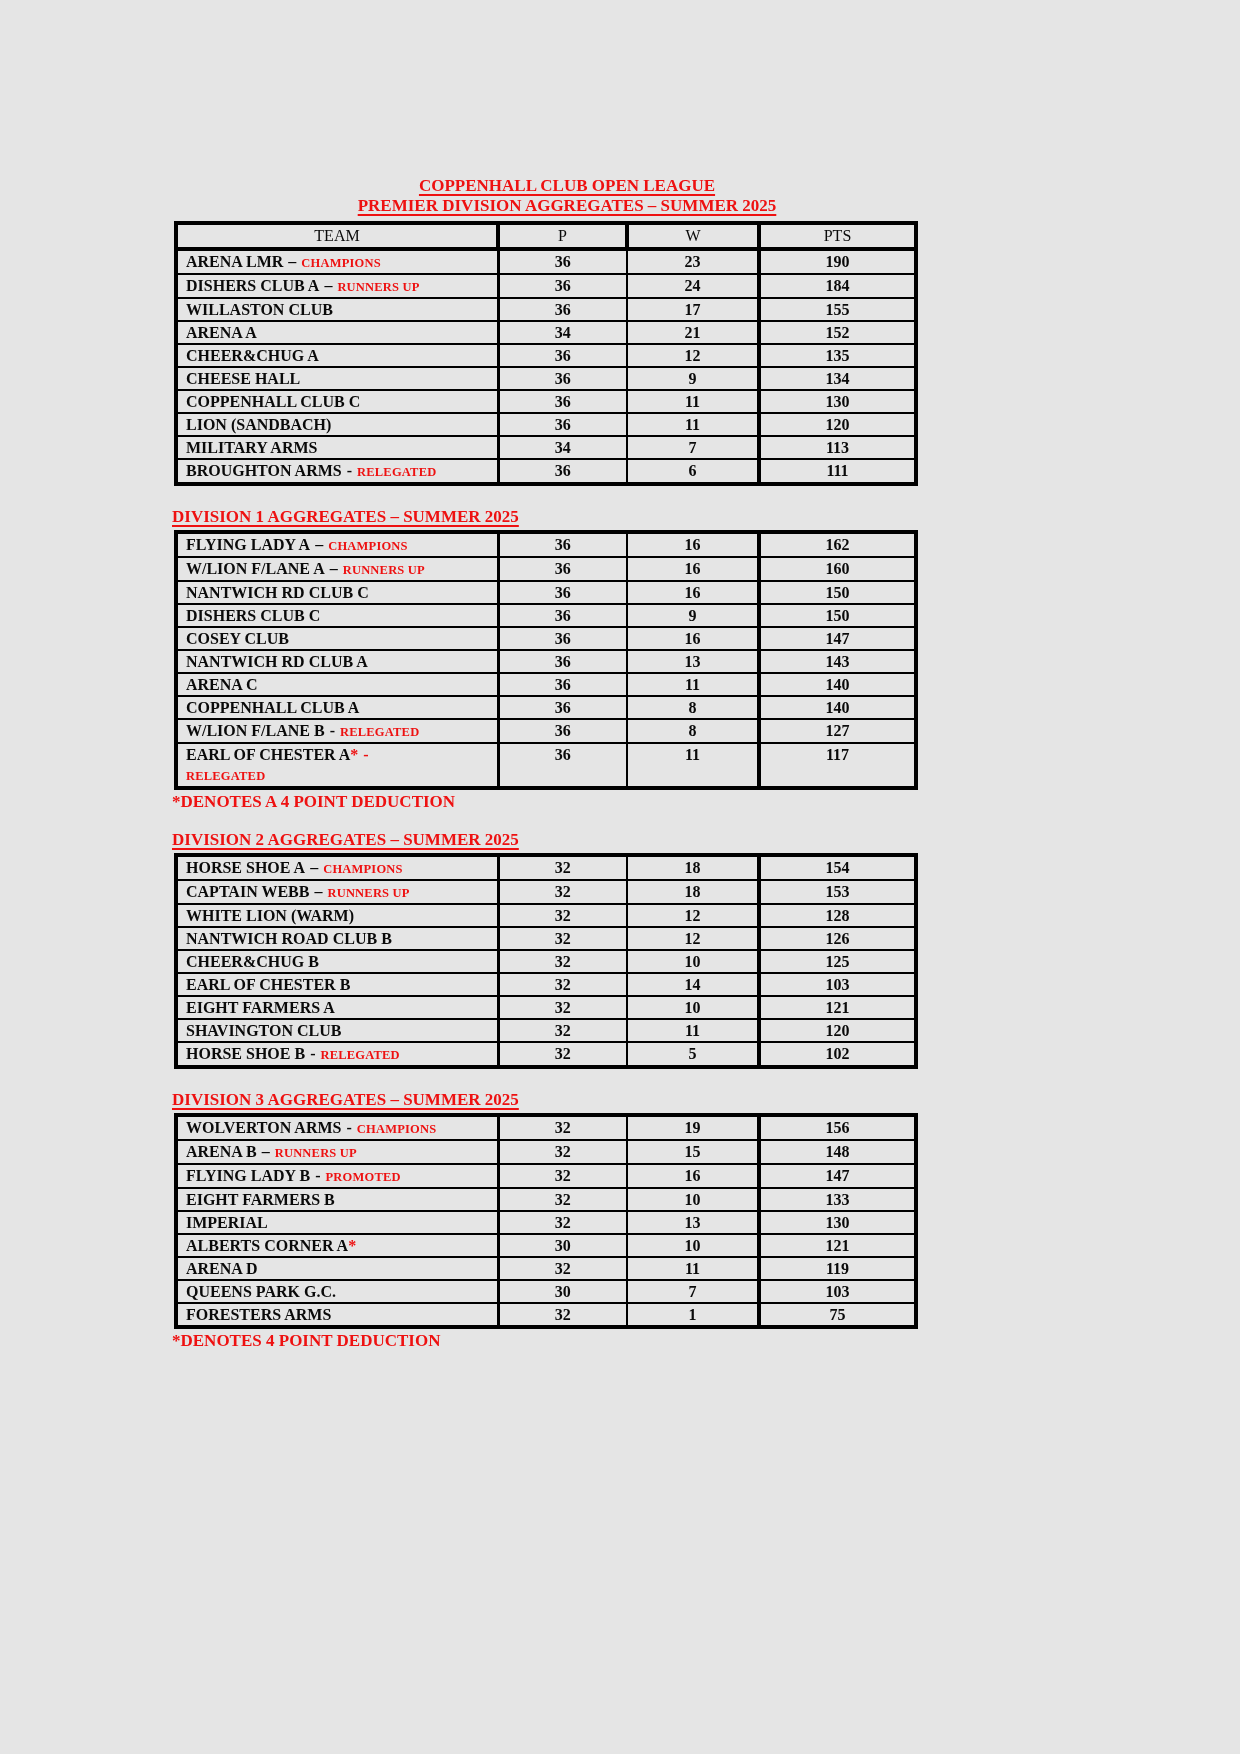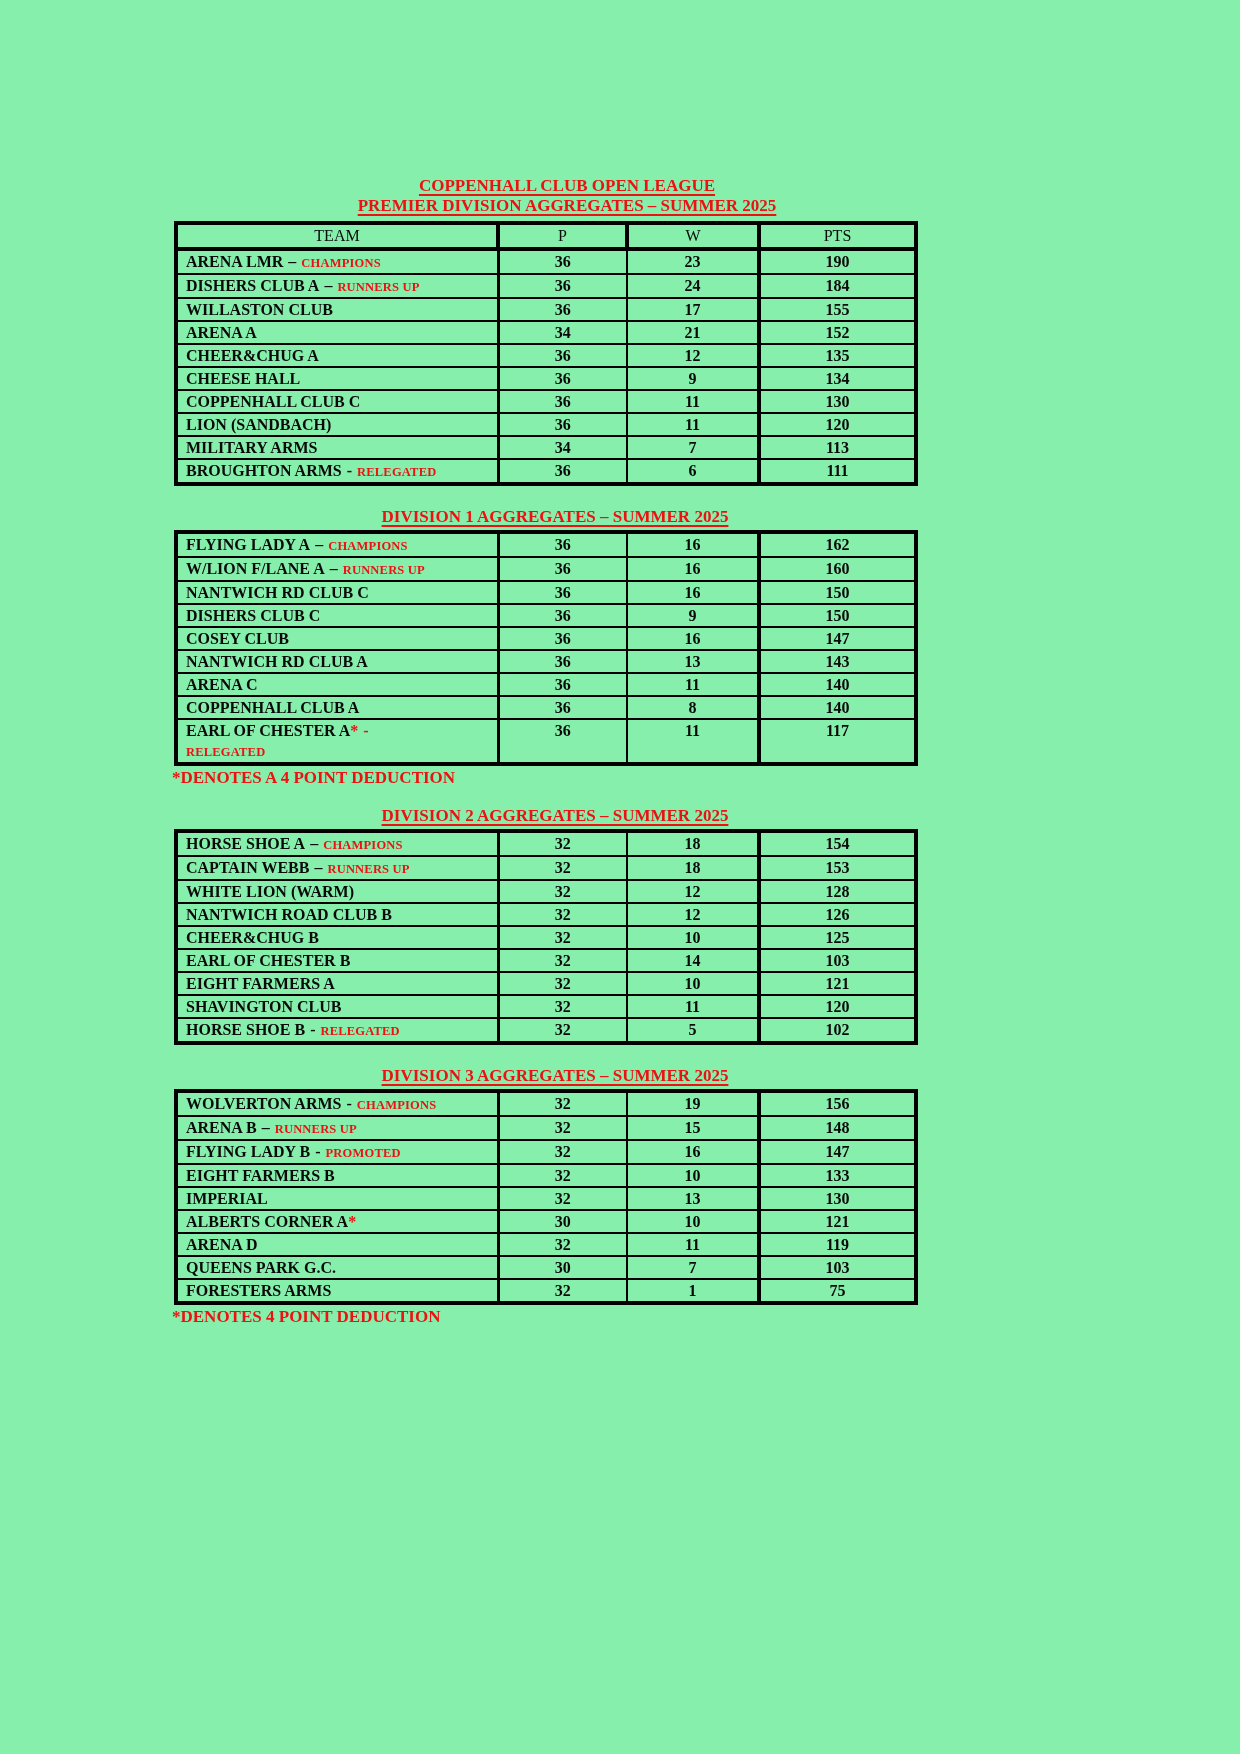--- a/index.html
+++ b/index.html
@@ -1,38 +1,38 @@
 <!DOCTYPE html>
 <html><head>
 <meta charset="utf-8">
 <style>
   * { margin:0; padding:0; box-sizing:border-box; }
   html,body { background:#ffffff; }
   .page {
     position:relative;
     width:1240px; height:1754px;
-    background:#86efac;
+    background:#e5e5e5;
     font-family:"Liberation Serif","DejaVu Serif",serif;
     color:#0a0a0a;
     overflow:hidden;
   }
   .content { position:absolute; left:172px; top:176px; width:760px; }
 
   .doc-title { width:790px; text-align:center; }
   .doc-title .tline {
     display:block;
     font-size:17px; line-height:20px; font-weight:bold;
     color:#ee1111;
     text-decoration:underline;
     text-decoration-thickness:2px;
     text-underline-offset:3px;
   }
 
   h2.div-heading {
-    width:766px; text-align:center;
+    width:766px; text-align:left;
     font-size:17px; line-height:20px; font-weight:bold;
     color:#ee1111;
     text-decoration:underline;
     text-decoration-thickness:2px;
     text-underline-offset:3px;
   }
   h2.gap-before { margin-top:21px; }
   h2.tight-before { margin-top:19px; }
   h2 { margin-bottom:3px; }
 
@@ -224,20 +224,26 @@
               <td class="c-w">11</td>
               <td class="c-pts">140</td>
             </tr>
             <tr>
               <td class="c-team"><span class="team-name">COPPENHALL CLUB A</span></td>
               <td class="c-p">36</td>
               <td class="c-w">8</td>
               <td class="c-pts">140</td>
             </tr>
             <tr>
+              <td class="c-team"><span class="team-name">W/LION F/LANE B</span><span class="sep">-</span><span class="note">RELEGATED</span></td>
+              <td class="c-p">36</td>
+              <td class="c-w">8</td>
+              <td class="c-pts">127</td>
+            </tr>
+            <tr>
               <td class="c-team"><span class="team-name">EARL OF CHESTER A</span><span class="star">*</span><span class="sep red">-</span><br><span class="note">RELEGATED</span></td>
               <td class="c-p">36</td>
               <td class="c-w">11</td>
               <td class="c-pts">117</td>
             </tr>
           </tbody>
       </table>
       <p class="footnote">*DENOTES A 4 POINT DEDUCTION</p>
     </section>
 

